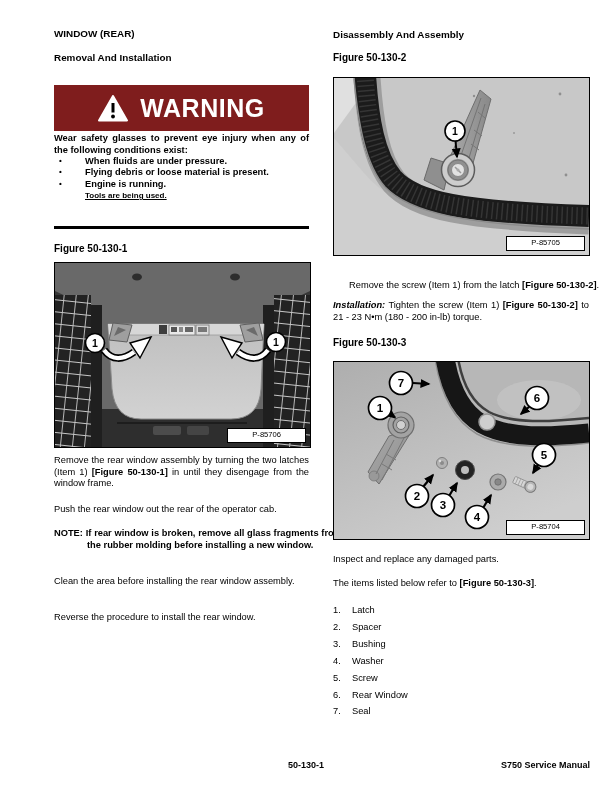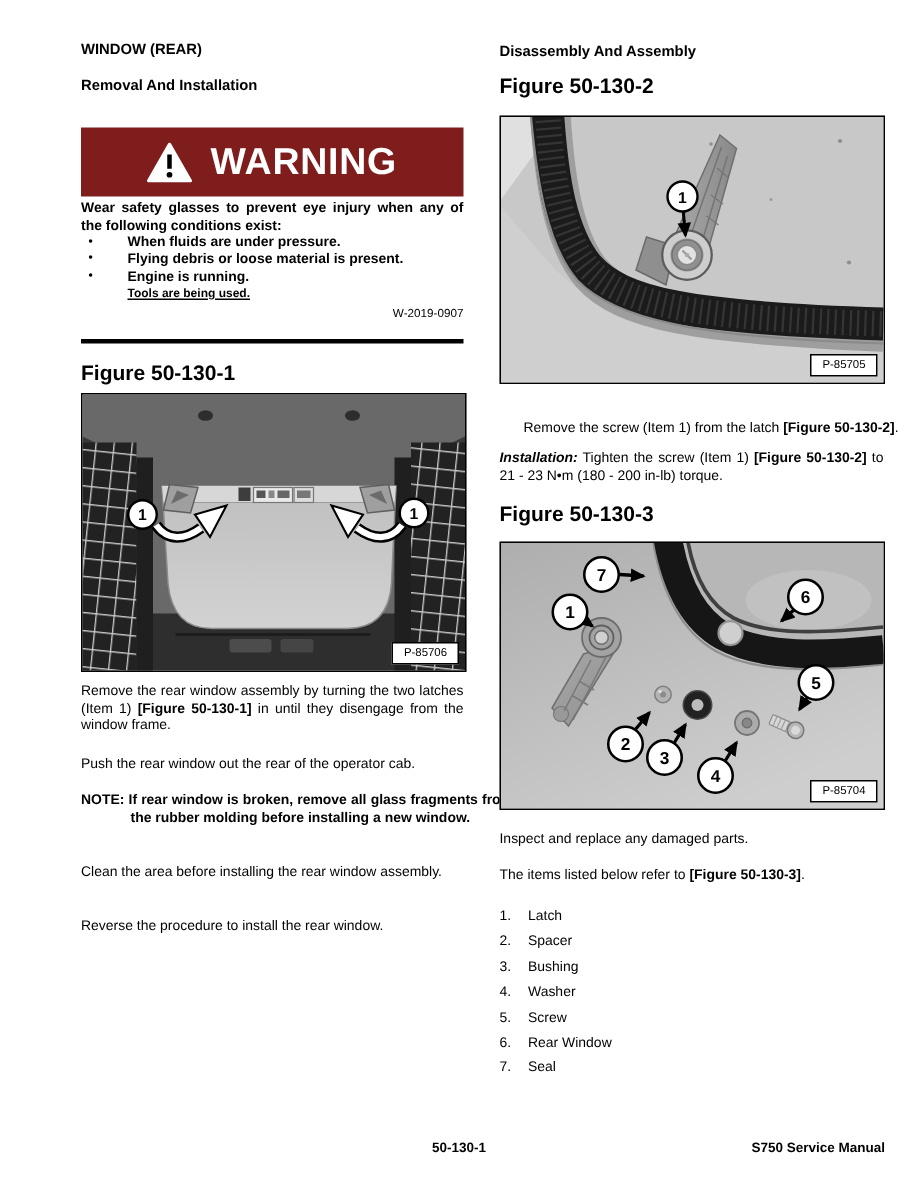--- a/index.html
+++ b/index.html
@@ -3,42 +3,42 @@
 <meta charset="utf-8">
 <style>
   html,body{margin:0;padding:0;}
   body{
     width:612px;height:792px;position:relative;background:#ffffff;
     font-family:"Liberation Sans", sans-serif;color:#000;overflow:hidden;
   }
   .abs{position:absolute;}
   .h-sec{font-weight:bold;font-size:9.9px;line-height:11px;}
   .body-text{font-size:9.3px;line-height:11.6px;text-align:justify;}
-  .figlabel{font-weight:bold;font-size:14px;line-height:11px;}
+  .figlabel{font-weight:bold;font-size:10px;line-height:11px;}
   .ref{font-weight:bold;}
   .inst{font-weight:bold;font-style:italic;}
 
   
   .banner{background:#7f1d1d;height:46px;display:flex;align-items:center;justify-content:center;gap:12px;}
   .banner-text{color:#fff;font-weight:bold;font-size:25px;letter-spacing:.5px;line-height:1;padding-top:1px;}
   .wtitle{font-weight:bold;font-size:9.8px;text-align:center;line-height:12px;margin-bottom:1px;}
   .wintro{font-weight:bold;font-size:9.3px;line-height:11.5px;text-align:justify;}
   .bullet{font-weight:bold;font-size:9.3px;line-height:11.3px;padding-left:31px;position:relative;text-align:left;}
   .dot{position:absolute;left:5px;top:-1px;font-size:8px;}
   .wcode{font-size:7.8px;text-align:right;margin-top:3px;line-height:9px;}
   .rule{height:3px;background:#000;}
 
   
   .note{padding-left:33px;text-indent:-33px;font-weight:bold;}
 
   
   .photo{position:absolute;border:1px solid #000;box-sizing:border-box;background:#c9c9c9;}
   .photo svg{display:block;}
   .pid{position:absolute;right:4px;bottom:4px;background:#fff;border:1px solid #000;
-       font-size:7.6px;line-height:1;padding:2px 7px 3px;}
+       font-size:7.6px;line-height:1;padding:2px 24px 3px;}
 
   
   .item-row{display:flex;font-size:9.3px;line-height:16.9px;}
   .item-num{width:19px;flex:0 0 19px;}
 
   .footer{font-weight:bold;font-size:9px;line-height:10px;}
 
   svg text.callout-num{font-family:"Liberation Sans",sans-serif;font-weight:bold;}
 </style>
 </head>
@@ -55,21 +55,20 @@
   </svg>
   <span class="banner-text">WARNING</span>
 </div>
 
 <div class="abs" style="left:54px;top:133px;width:255px;">
   <div class="wintro">Wear safety glasses to prevent eye injury when any of the following conditions exist:</div>
   <div class="bullet"><span class="dot">•</span><span>When fluids are under pressure.</span></div>
   <div class="bullet"><span class="dot">•</span><span>Flying debris or loose material is present.</span></div>
   <div class="bullet"><span class="dot">•</span><span>Engine is running.</span></div>
   <div class="bullet"><span class="dot" style="position:static;padding:0;text-decoration:underline;">Tools are being used.</span></div>
-  <div class="wcode">W-2019-0907</div>
 </div>
 <div class="abs rule" style="left:54px;top:226px;width:255px;"></div>
 
 <div class="abs figlabel" style="left:54px;top:243px;width:255px;">Figure 50-130-1</div>
 
 <div class="photo" style="left:54px;top:262px;width:257px;height:186px;">
   <svg width="255" height="184" viewBox="0 0 255 184">
     <defs>
       <pattern id="mesh1" width="12" height="12" patternUnits="userSpaceOnUse" patternTransform="rotate(6)">
         <path d="M0,0 H12 M0,0 V12" stroke="#c6c6c6" stroke-width="1.8" fill="none"></path>

